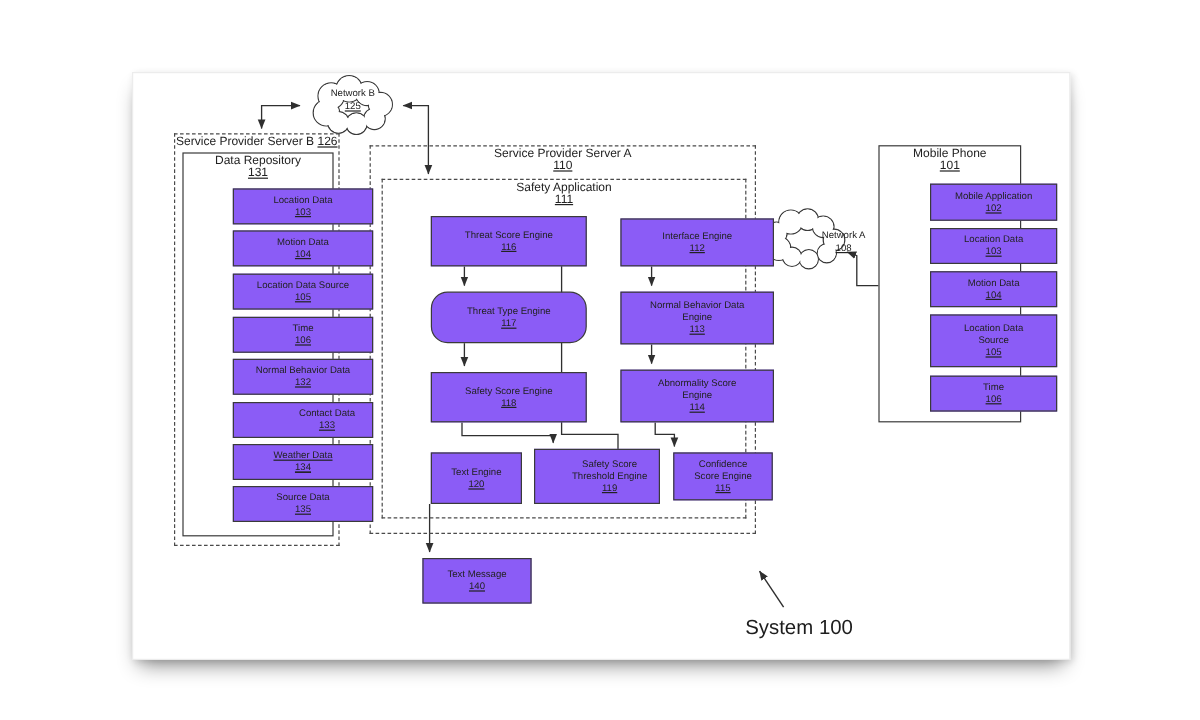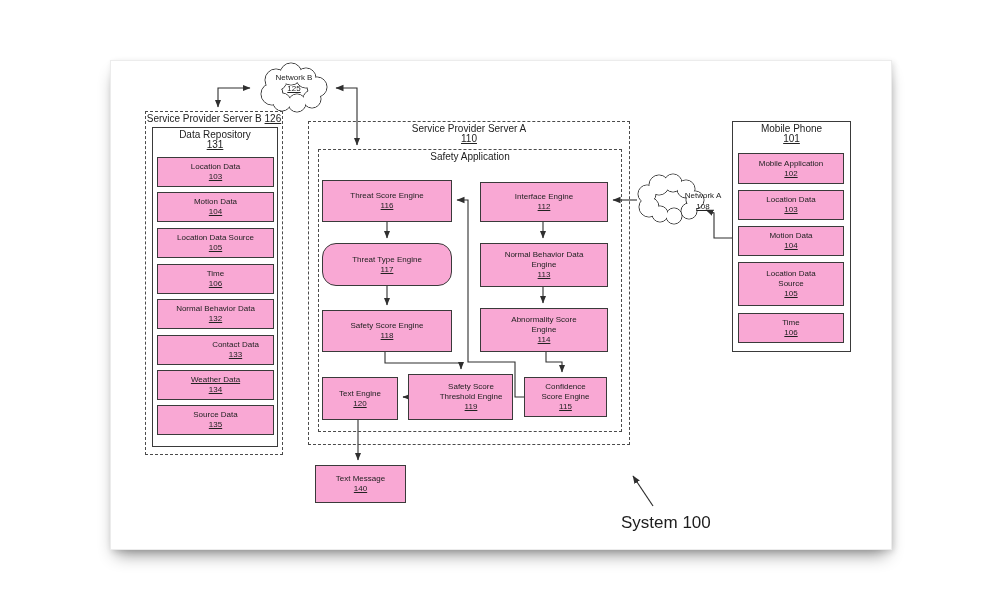--- a/index.html
+++ b/index.html
@@ -2,23 +2,23 @@
 <html><head>
 <meta charset="utf-8">
 <style>
   html,body{margin:0;padding:0;background:#fff;}
   .canvas{position:relative;width:1000px;height:600px;background:#fff;overflow:hidden;
           font-family:"Liberation Sans",sans-serif;color:#222;}
   .sheet{position:absolute;left:110px;top:60px;width:780px;height:488px;background:#fff;
          border:1px solid #ececec;
          box-shadow:0 10px 16px -6px rgba(0,0,0,.45), 2px 2px 6px rgba(0,0,0,.12);}
   .overlay{position:absolute;left:0;top:0;width:1000px;height:600px;}
-  .box{position:absolute;background:#f9a8d4;border:1px solid #3a3a3a;display:flex;flex-direction:column;
+  .box{position:absolute;background:#8b5cf6;border:1px solid #3a3a3a;display:flex;flex-direction:column;
        align-items:center;justify-content:center;text-align:center;font-size:8px;line-height:10px;
-       color:#222;box-sizing:border-box;}
+       color:#222;box-sizing:border-box;margin-left:37px;}
   .container{position:absolute;border:1px dashed #4a4a4a;background:transparent;box-sizing:border-box;}
   .container.solid{border-style:solid;border-color:#3a3a3a;}
   .ctitle{position:absolute;top:2px;left:0;right:0;text-align:center;font-size:10px;line-height:10px;color:#222;}
   .num{text-decoration:underline;text-underline-offset:1px;display:block;}
   .inlinenum{text-decoration:underline;text-underline-offset:1px;}
   .lbl{display:block;}
   .w92 .lbl{max-width:92px;}
   .w82 .lbl{max-width:82px;}
   .w62 .lbl{max-width:62px;}
   .w84 .lbl{max-width:84px;}
@@ -119,20 +119,21 @@
   <div class="container" style="left:308px;top:121px;width:322px;height:324px;">
     <div class="ctitle">
       <span class="lbl">Service Provider Server A</span>
       <span class="num">110</span>
     </div>
   </div>
 
   <div class="container" style="left:318px;top:149px;width:304px;height:283px;">
     <div class="ctitle">
       <span class="lbl">Safety Application</span>
+      <span class="num">111</span>
     </div>
   </div>
 
   <div class="container solid" style="left:732px;top:121px;width:119px;height:231px;">
     <div class="ctitle">
       <span class="lbl">Mobile Phone</span>
       <span class="num">101</span>
     </div>
   </div>
 

